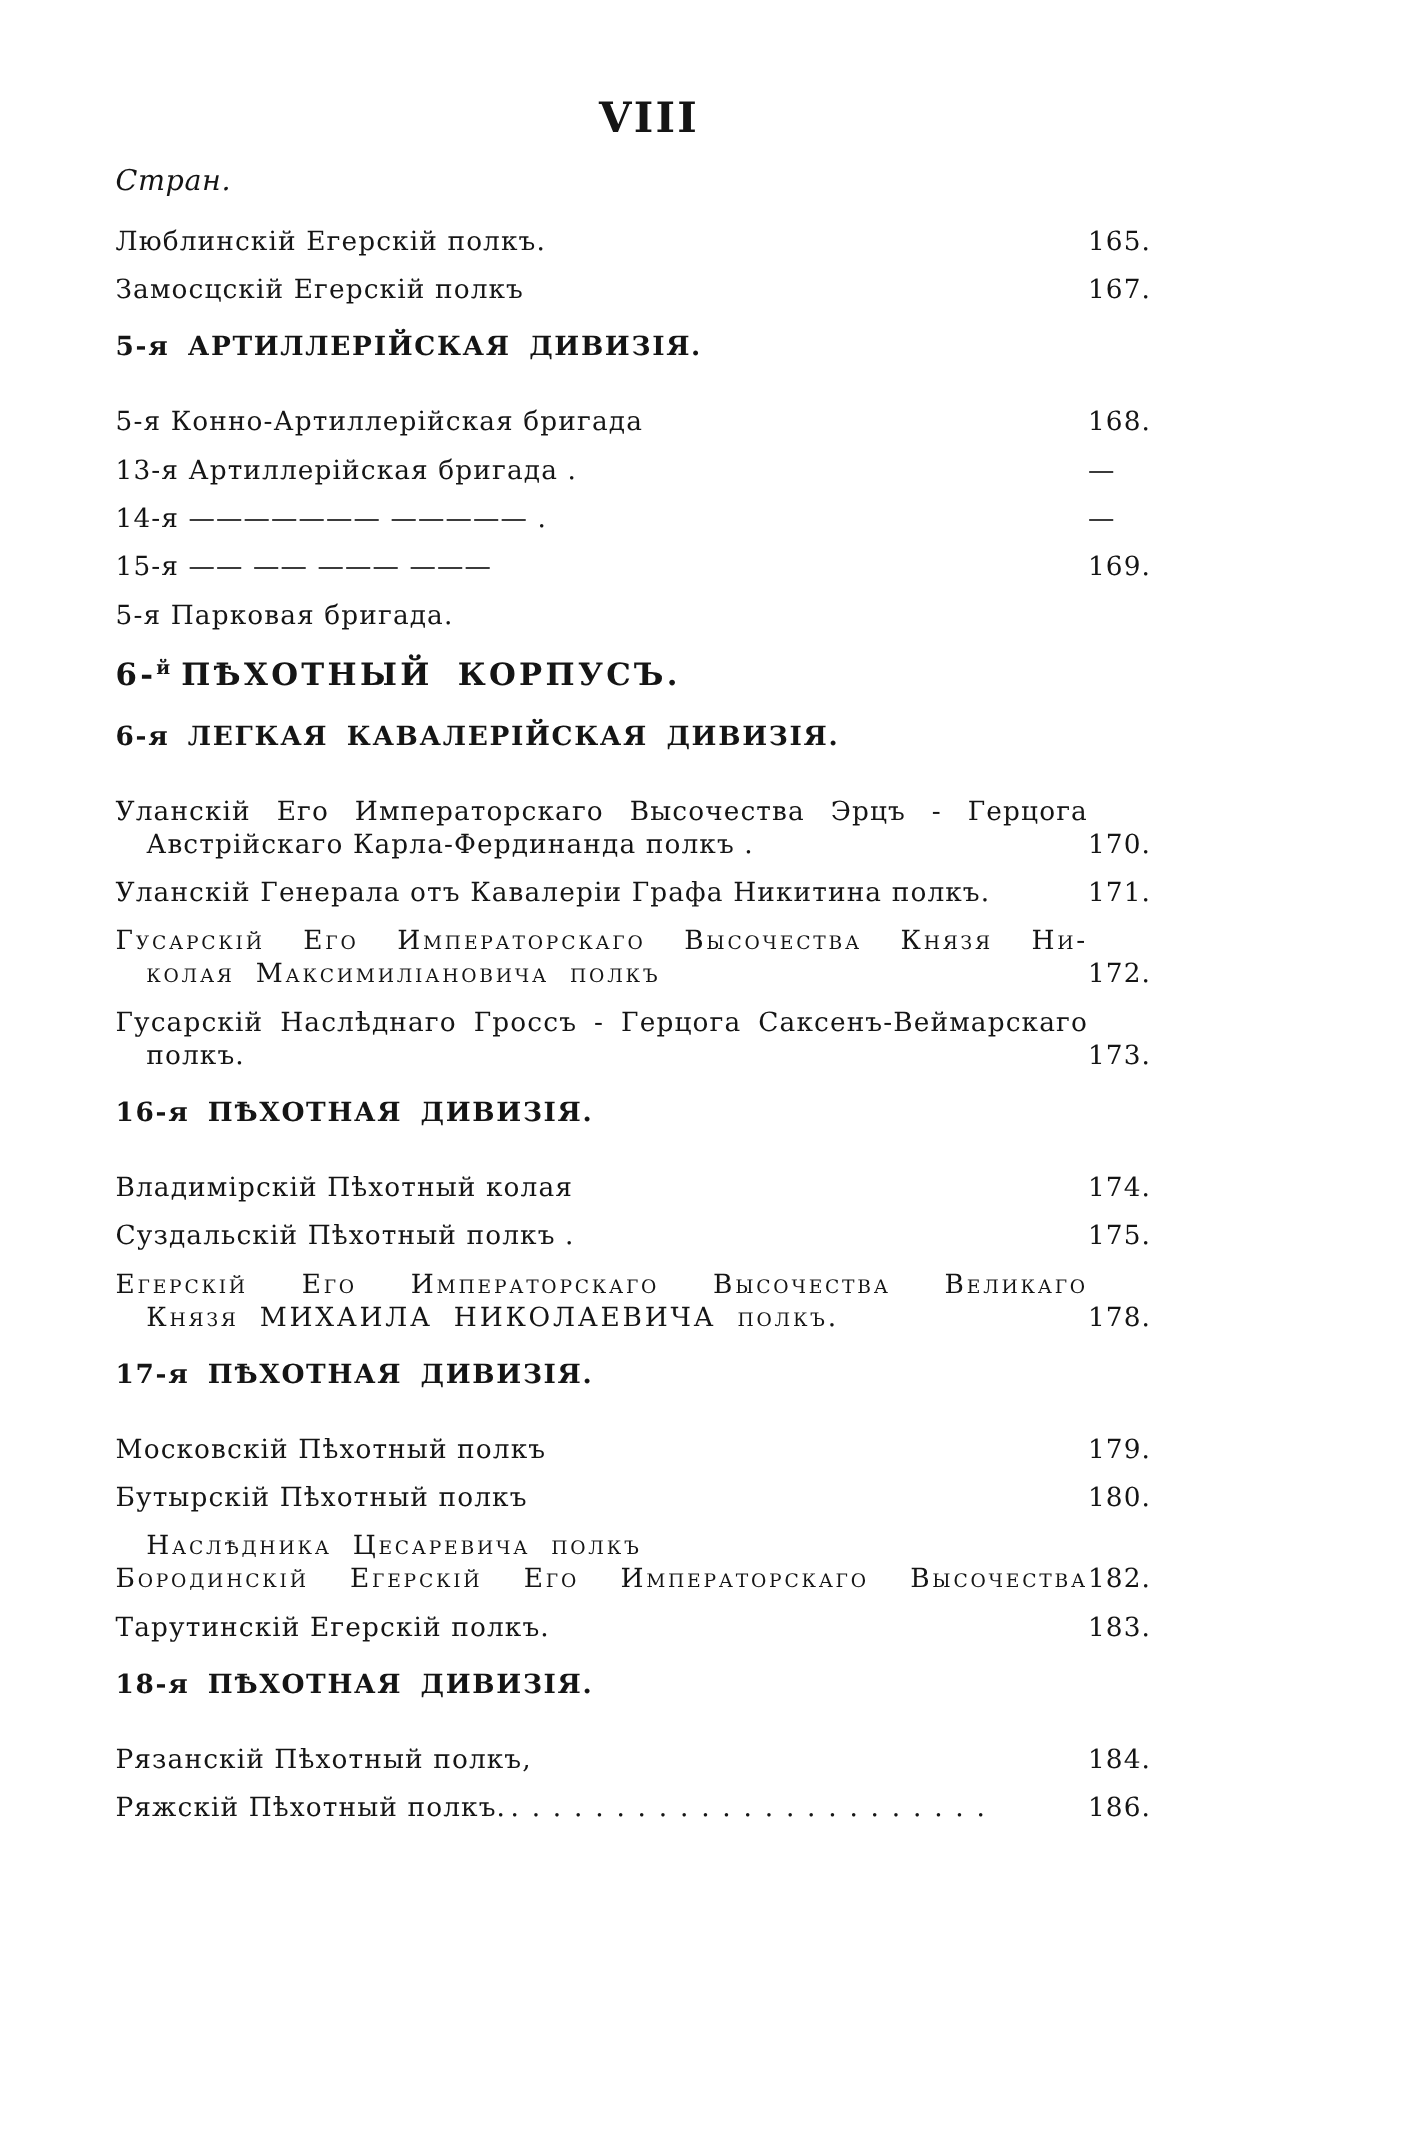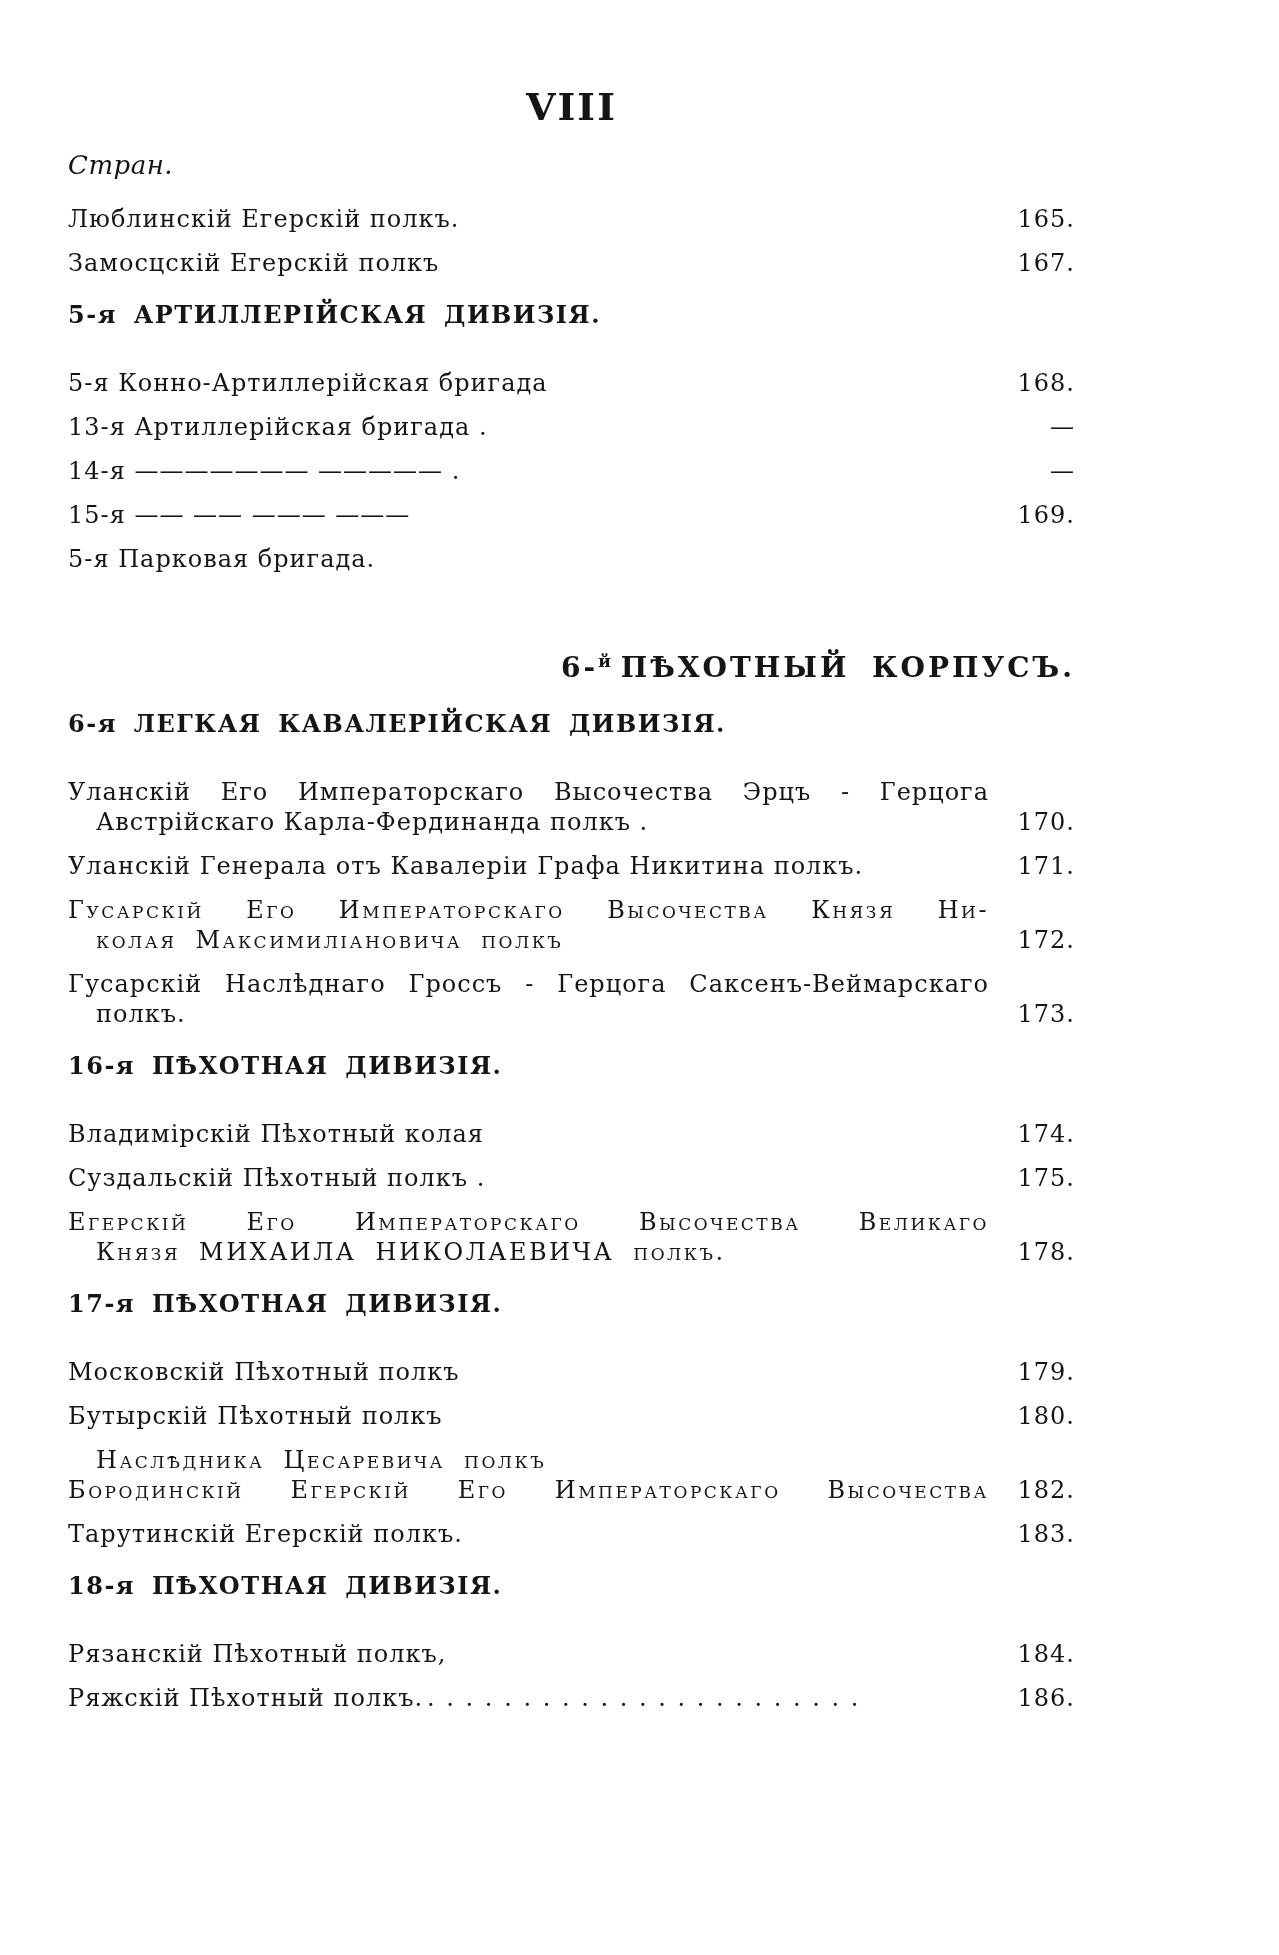--- a/index.html
+++ b/index.html
@@ -11,21 +11,21 @@
     width: 1279px;
     height: 1955px;
     color: #151515;
     font-family: "DejaVu Serif", "Liberation Serif", serif;
     overflow: hidden;
   }
   .page {
     box-sizing: border-box;
     width: 1279px;
     height: 1727px;
-    padding: 86px 204px 0 68px;
+    padding: 86px 204px 0 105px;
     position: relative;
   }
   .roman {
     text-align: center;
     font-size: 38px;
     font-weight: bold;
     letter-spacing: 2px;
     line-height: 1.1;
   }
   .col-header {
@@ -39,26 +39,26 @@
   .heading {
     text-align: left;
     font-weight: bold;
     font-size: 24px;
     letter-spacing: 1.5px;
     word-spacing: 7px;
     margin: 22px 0 38px 0;
     line-height: 1.25;
   }
   .corps {
-    text-align: right;
+    text-align: left;
     font-weight: bold;
     font-size: 28px;
     letter-spacing: 3px;
     word-spacing: 10px;
-    margin: 76px 0 0 0;
+    margin: 22px 0 0 0;
     line-height: 1.3;
   }
   .corps sup {
     font-size: 17px;
     letter-spacing: 0;
   }
   .corps .rest { margin-left: 10px; }
   .row {
     display: flex;
     align-items: flex-end;
@@ -74,21 +74,21 @@
     text-align: justify;
     text-align-last: justify;
   }
   .line.sc {
     font-variant: small-caps;
     letter-spacing: 2.5px;
     word-spacing: 9px;
   }
   .page-num {
     width: 86px;
-    text-align: right;
+    text-align: left;
     white-space: nowrap;
     flex: none;
   }
   .title-inline { white-space: nowrap; flex: none; }
   .leader {
     flex: 1;
     overflow: hidden;
     white-space: nowrap;
     margin: 0 6px 0 4px;
     letter-spacing: 2px;

